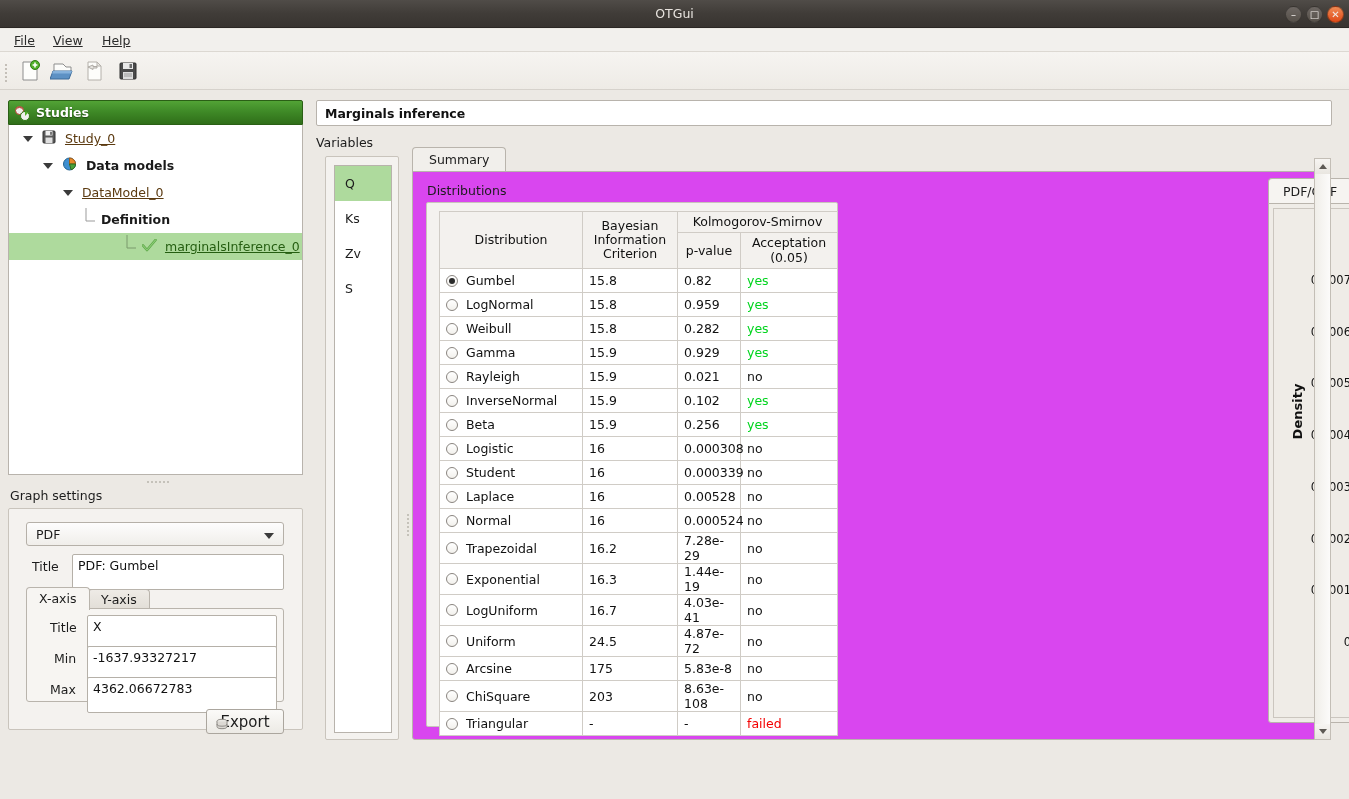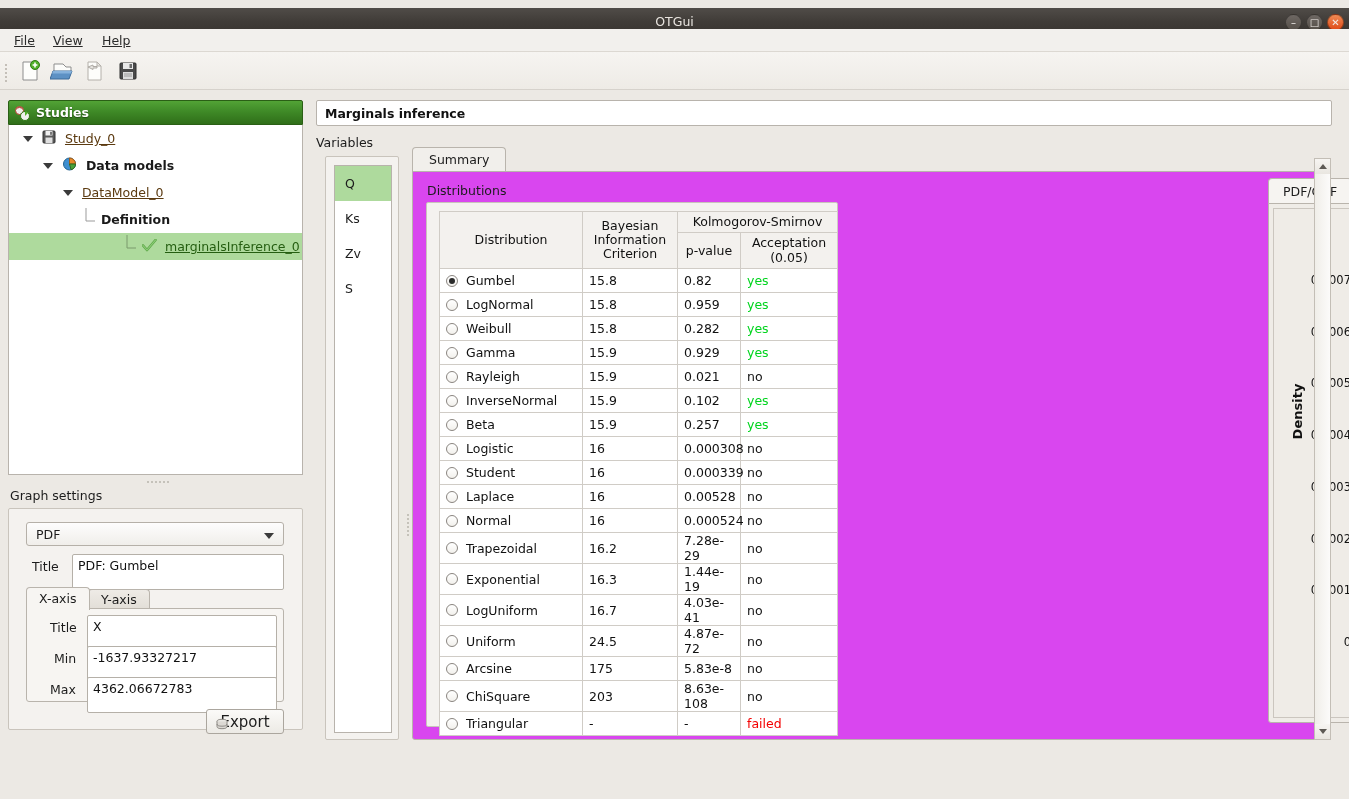--- a/index.html
+++ b/index.html
@@ -8,21 +8,21 @@
     width:1349px; height:799px;
     font-family:"DejaVu Sans","Liberation Sans",sans-serif;
     font-size:12.5px;
     background:#ece9e4;
     overflow:hidden;
     -webkit-font-smoothing:antialiased;
   }
 
   
   #titlebar{
-    position:absolute; left:0; top:8px; width:1349px; height:28px;
+    position:absolute; left:0; top:0; width:1349px; height:28px;
     background:linear-gradient(to bottom,#504c48 0%,#403c38 50%,#383430 100%);
     border-bottom:1px solid #2b2724;
   }
   #title-text{
     position:absolute; left:0; top:0; width:1349px; height:28px;
     line-height:28px; text-align:center; color:#e8e4df; font-size:12.5px;
     font-family:"DejaVu Sans","Liberation Sans",sans-serif;
   }
   .wbtn{
     position:absolute; top:6px; width:17px; height:17px; border-radius:50%;
@@ -507,21 +507,21 @@
             </tr>
             <tr>
               <td class="cname"><span class="radio"></span><span>InverseNormal</span></td>
               <td>15.9</td>
               <td>0.102</td>
               <td class="yes">yes</td>
             </tr>
             <tr>
               <td class="cname"><span class="radio"></span><span>Beta</span></td>
               <td>15.9</td>
-              <td>0.257</td>
+              <td>0.256</td>
               <td class="yes">yes</td>
             </tr>
             <tr>
               <td class="cname"><span class="radio"></span><span>Logistic</span></td>
               <td>16</td>
               <td>0.000308</td>
               <td class="no">no</td>
             </tr>
             <tr>
               <td class="cname"><span class="radio"></span><span>Student</span></td>

